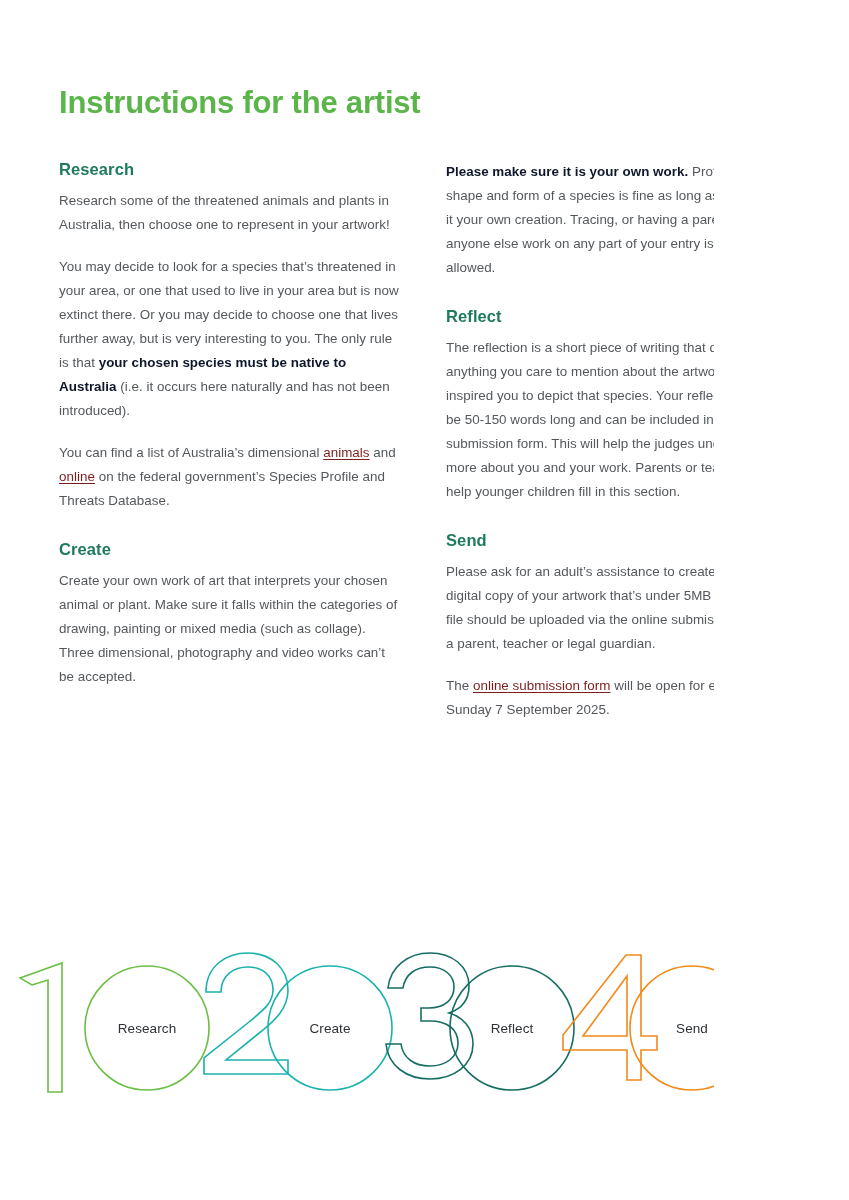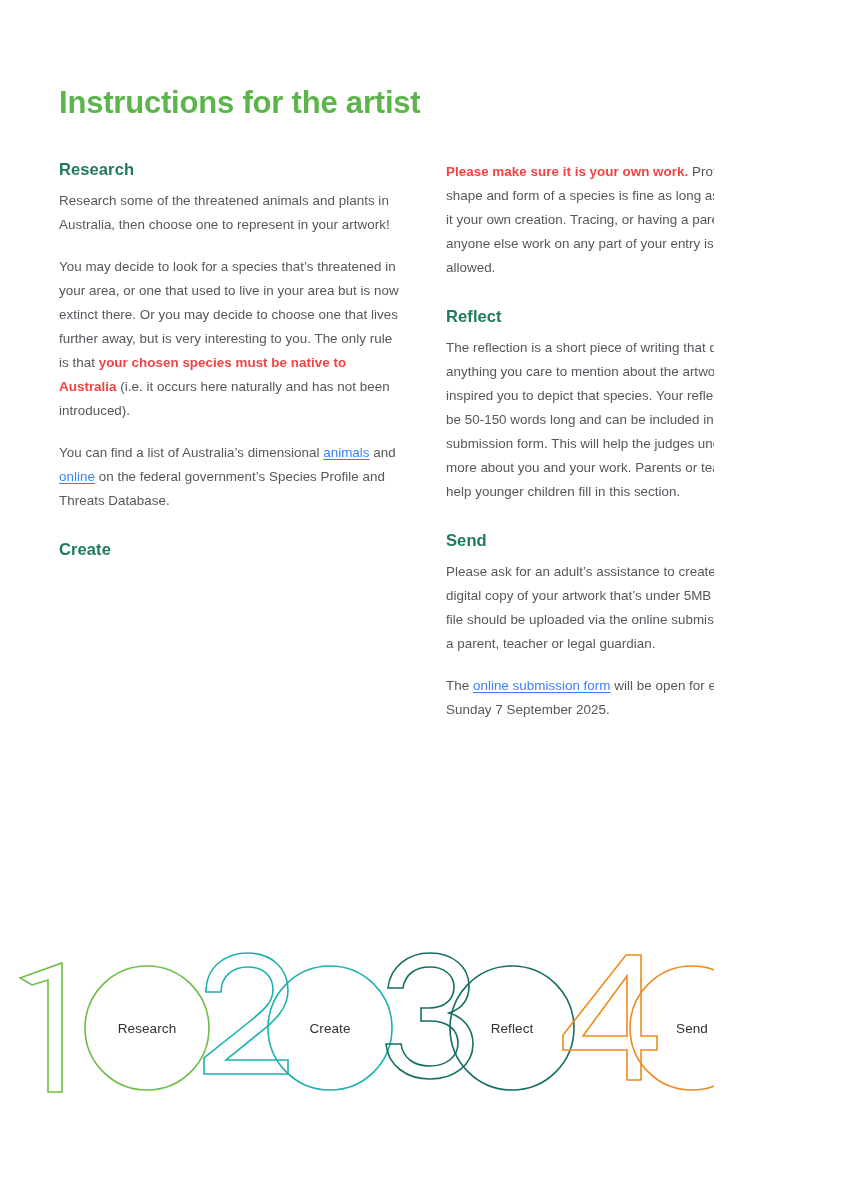--- a/index.html
+++ b/index.html
@@ -61,24 +61,24 @@
 
   p.body {
     margin: 0 0 18px 0;
     font-size: 13.4px;
     line-height: 24px;
     color: #54585c;
     letter-spacing: 0.03px;
   }
   p.body:last-child { margin-bottom: 0; }
 
-  .b { font-weight: 700; color: #ef4444; }
+  .b { font-weight: 700; color: #0f172a; }
 
   a.lnk {
-    color: #3b82f6;
+    color: #7f1d1d;
     text-decoration: underline;
     text-underline-offset: 2px;
   }
 
   
   .steps {
     position: absolute;
     left: 0;
     top: 940px;
     width: 849px;
@@ -123,20 +123,21 @@
 
       <p class="body">Research some of the threatened animals and plants in Australia, then choose one to represent in your artwork!</p>
 
       <p class="body"><span>You may decide to look for a species that’s threatened in your area, or one that used to live in your area but is now extinct there. Or you may decide to choose one that lives further away, but is very interesting to you. The only rule is that </span><span class="b">your chosen species must be native to Australia</span><span> (i.e. it occurs here naturally and has not been introduced).</span></p>
 
 
       <p class="body"><span>You can find a list of Australia’s dimensional </span><a class="lnk" href="#">animals</a><span> and </span><a class="lnk" href="#">online</a><span> on the federal government’s Species Profile and Threats Database.</span></p>
 
       <h3 class="sec-head spaced">Create</h3>
 
+      <p class="body">Create your own work of art that interprets your chosen animal or plant. Make sure it falls within the categories of drawing, painting or mixed media (such as collage). Three dimensional, photography and video works can’t be accepted.</p>
     </div>
 
     <div class="col">
 
       <p class="body"><span class="b">Please make sure it is your own work.</span><span> Profile the shape and form of a species is fine as long as you make it your own creation. Tracing, or having a parent or anyone else work on any part of your entry is not allowed.</span></p>
 
       <h3 class="sec-head spaced">Reflect</h3>
 
       <p class="body">The reflection is a short piece of writing that describes anything you care to mention about the artwork, like what inspired you to depict that species. Your reflection should be 50-150 words long and can be included in the submission form. This will help the judges understand more about you and your work. Parents or teachers may help younger children fill in this section.</p>
 

